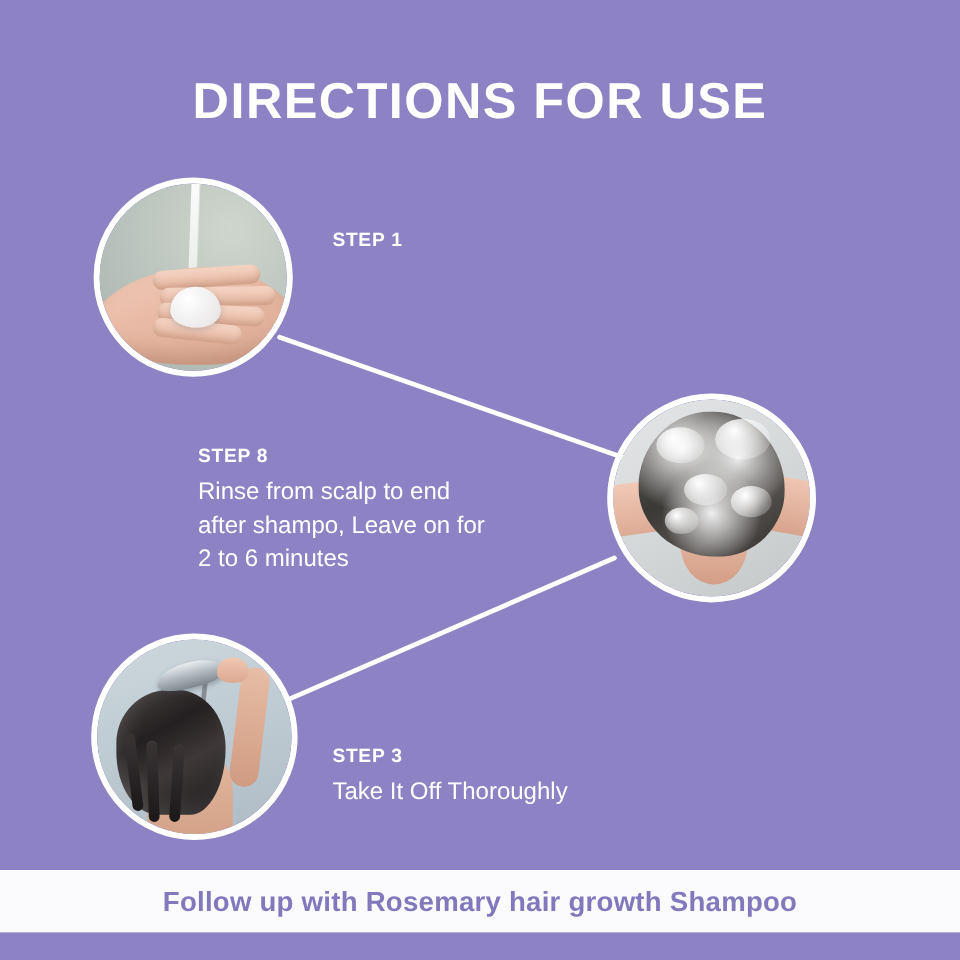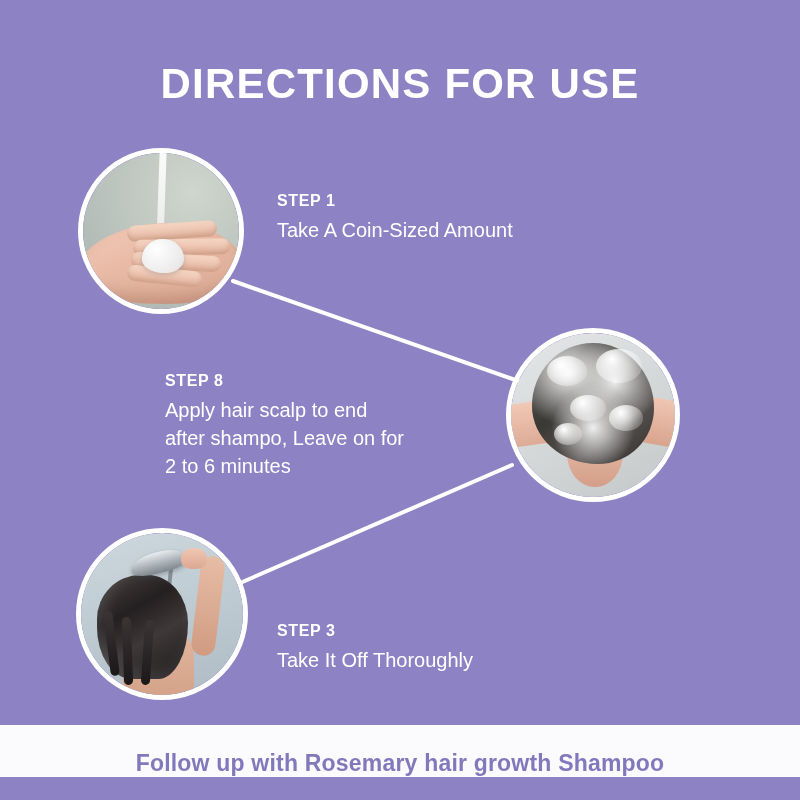--- a/index.html
+++ b/index.html
@@ -245,21 +245,21 @@
 
   
   .banner {
     position: absolute;
     left: 0;
     top: 725px;
     width: 800px;
     height: 52px;
     background: #fbfafc;
     display: flex;
-    align-items: flex-end;
+    align-items: center;
     justify-content: center;
   }
 
   .banner-text {
     color: #8279bd;
     font-size: 23px;
     font-weight: bold;
     letter-spacing: 0.2px;
   }
 </style>
@@ -313,27 +313,26 @@
       <div class="scene3-strand t1"></div>
       <div class="scene3-strand t2"></div>
       <div class="scene3-strand t3"></div>
       <div class="scene3-showerhead"></div>
       <div class="scene3-hand"></div>
     </div>
   </div>
 
   <div class="step-block" id="step-1-block">
     <div class="step-label">STEP 1</div>
-    <div class="step-desc">Take A Coin-Sized Amount</div>
   </div>
 
   <div class="step-block" id="step-2-block">
     <div class="step-label">STEP 8</div>
     <div class="step-desc">
-      <div>Apply hair scalp to end</div>
+      <div>Rinse from scalp to end</div>
       <div>after shampo, Leave on for</div>
       <div>2 to 6 minutes</div>
     </div>
   </div>
 
   <div class="step-block" id="step-3-block">
     <div class="step-label">STEP 3</div>
     <div class="step-desc">Take It Off Thoroughly</div>
   </div>
 

